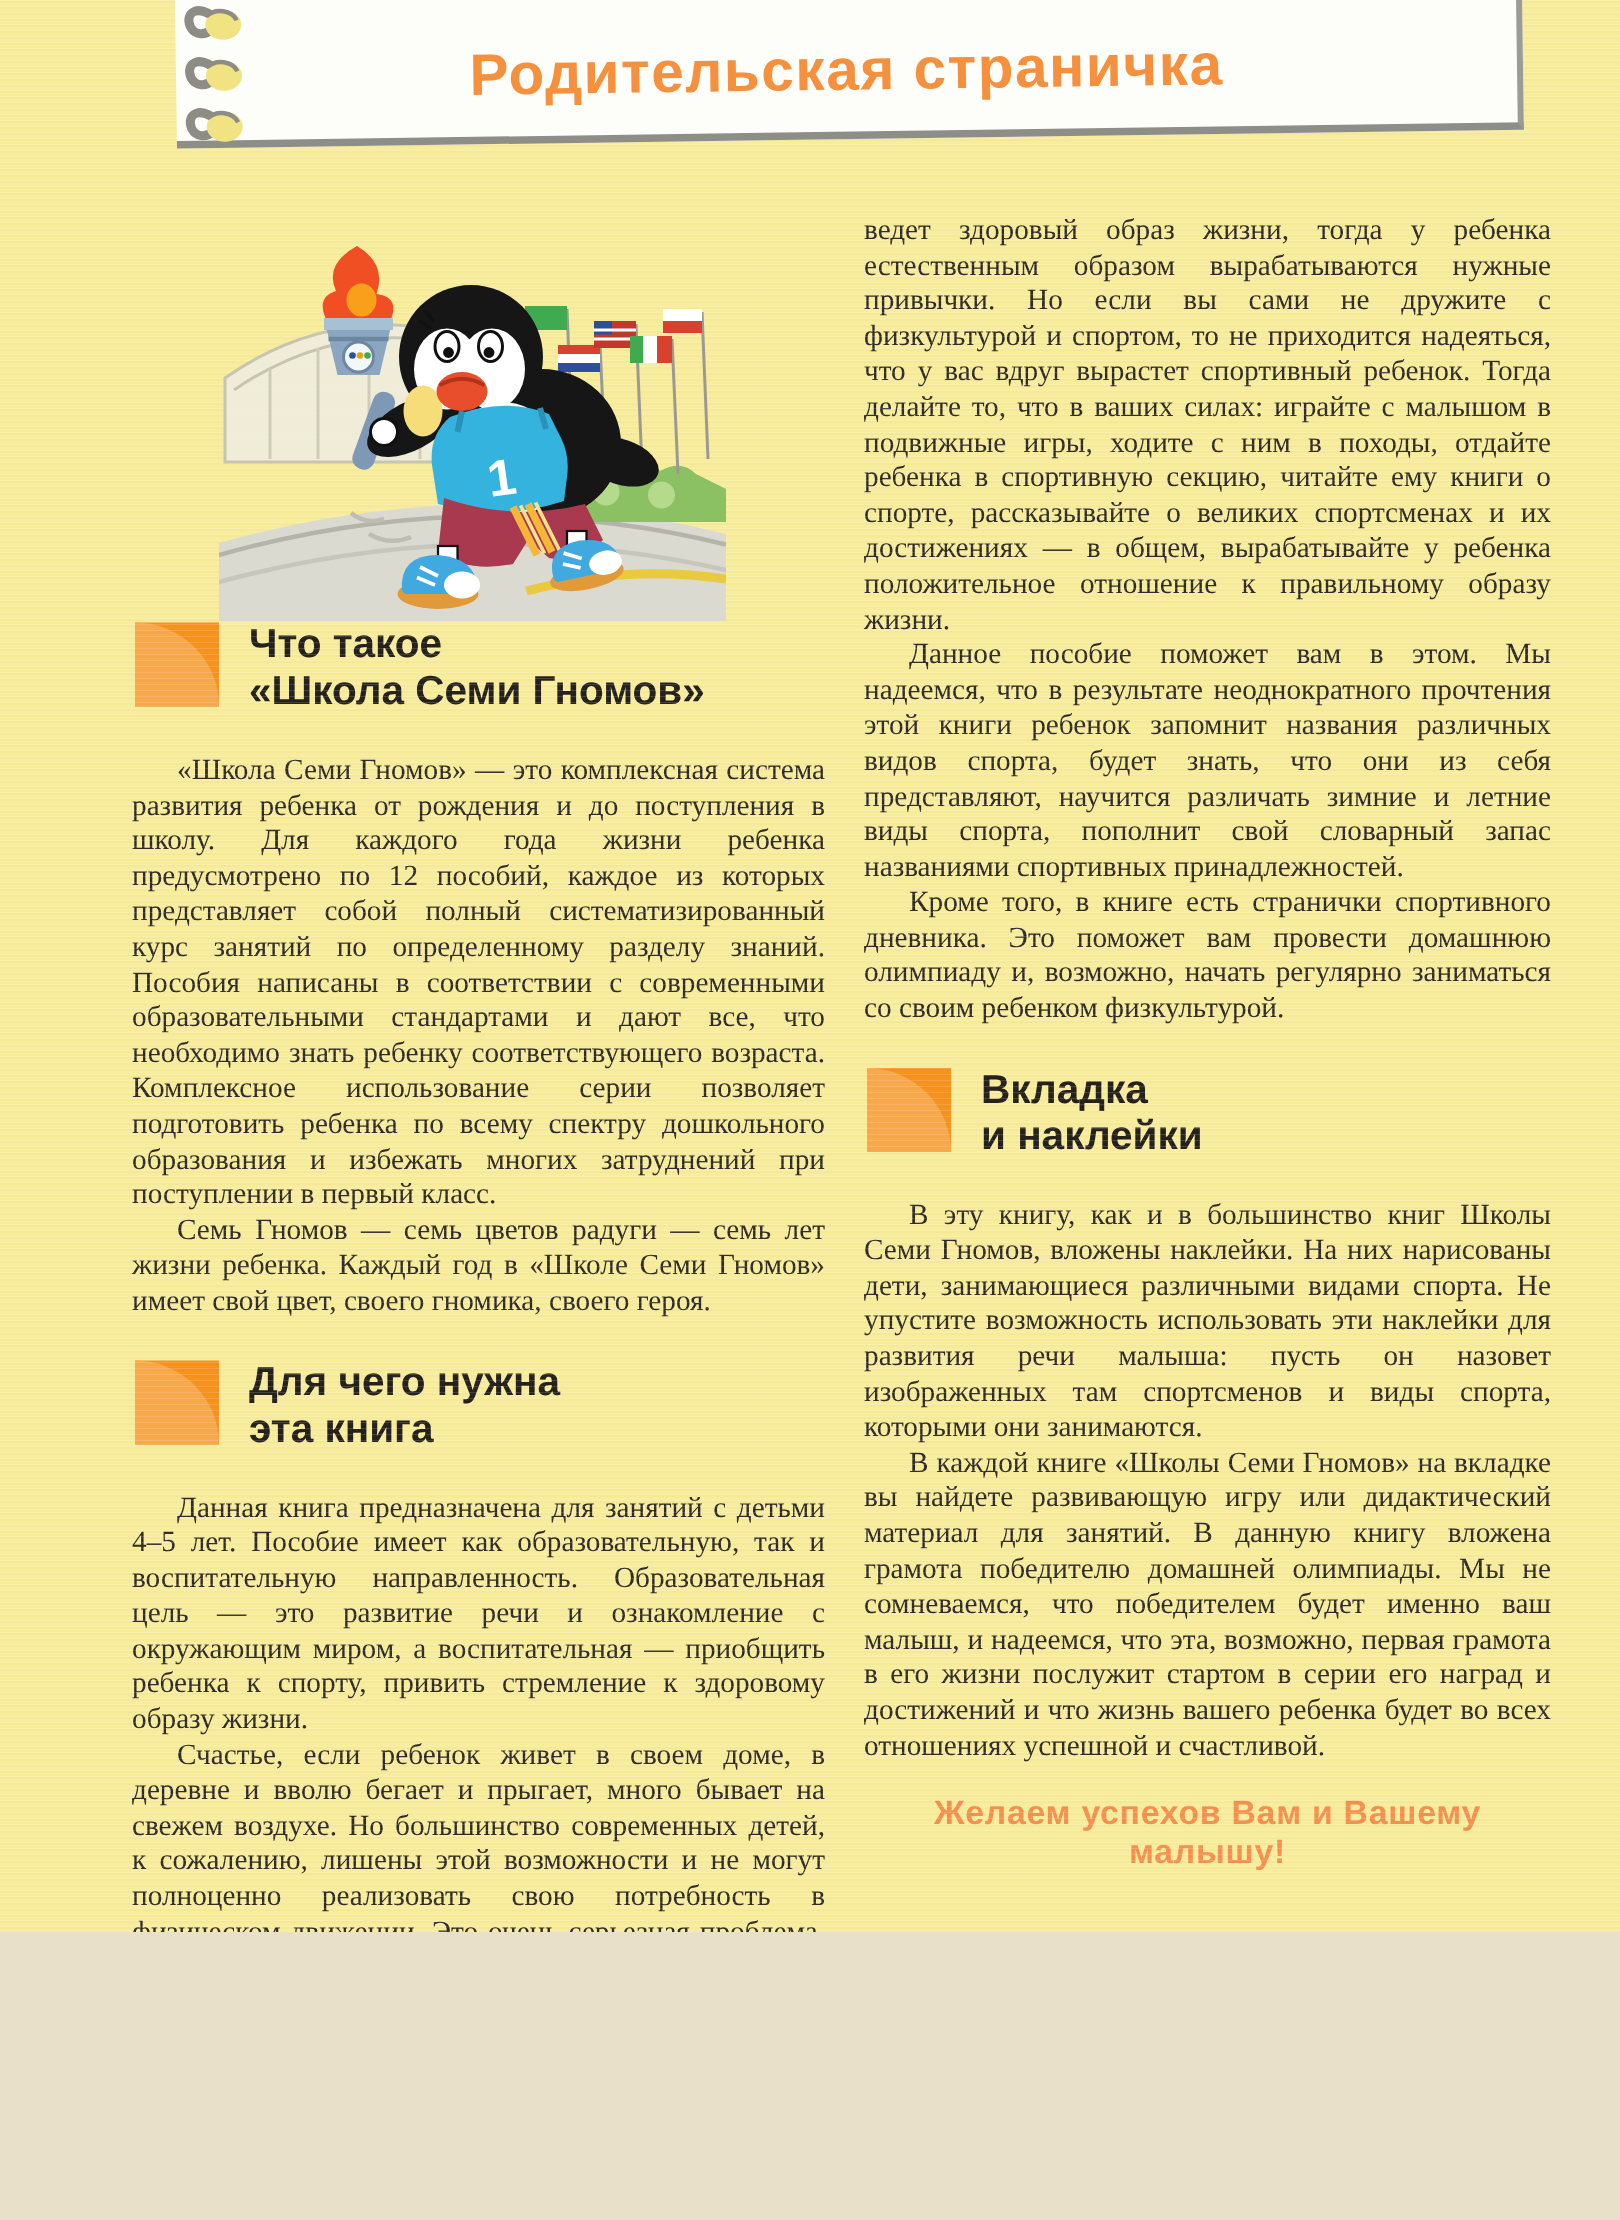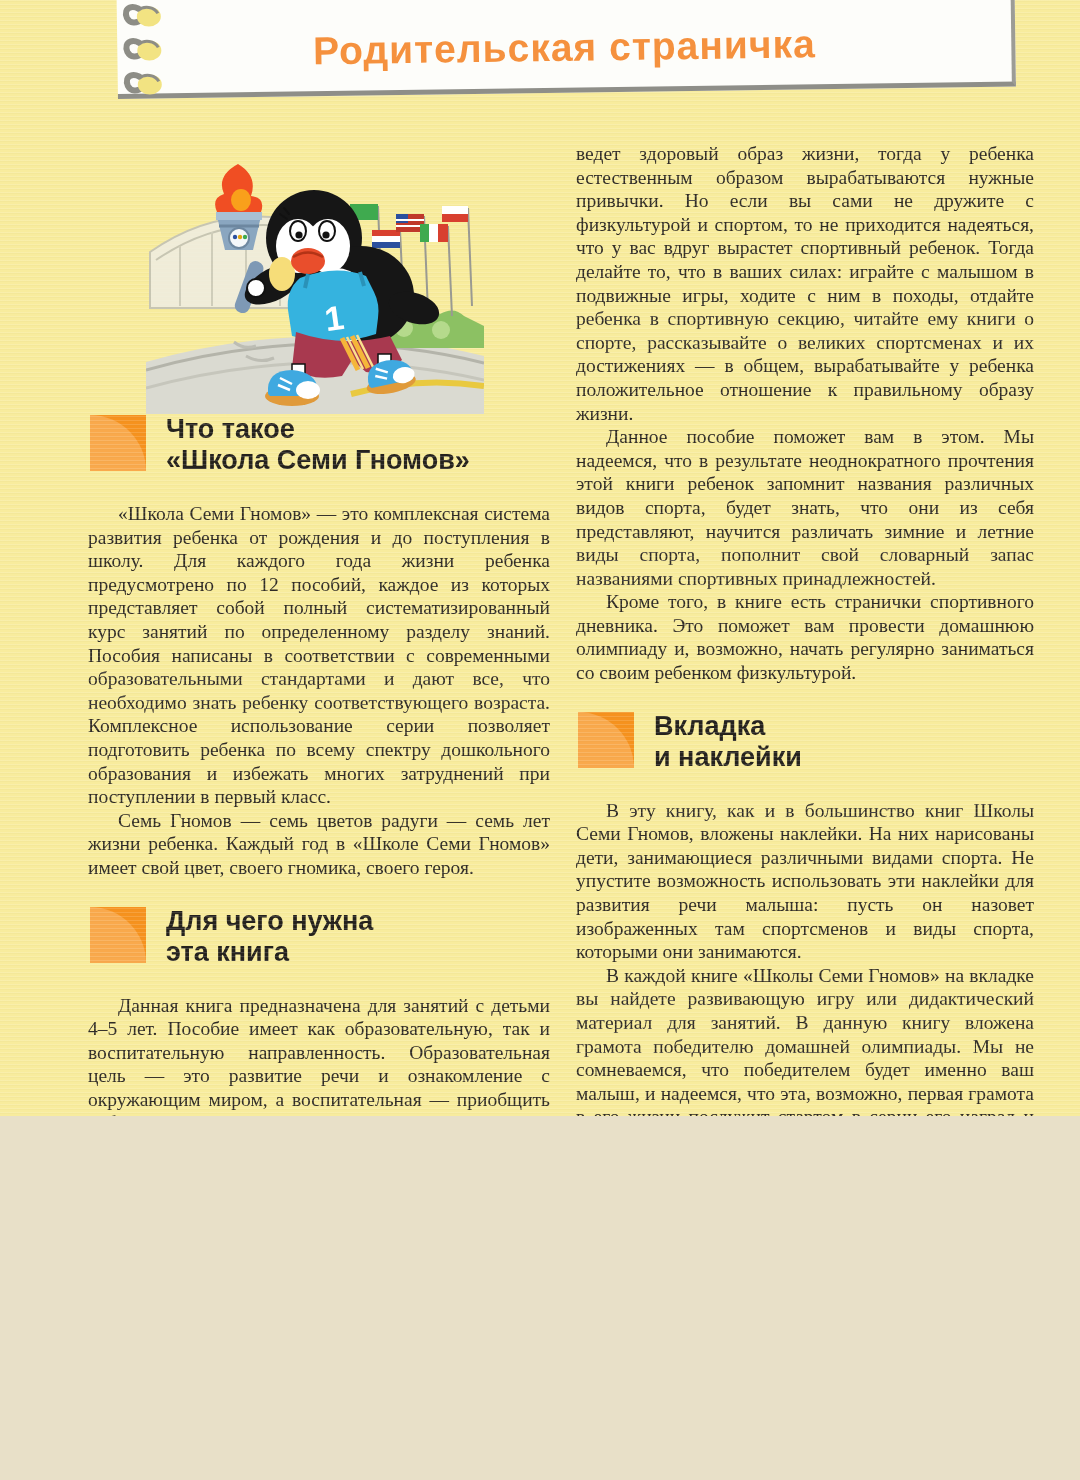--- a/index.html
+++ b/index.html
@@ -1,17 +1,17 @@
 <!DOCTYPE html>
 <html lang="ru"><head>
 <meta charset="utf-8">
 <style>
   html,body{margin:0;padding:0;background:#e8e0c8;}
   .page{
-    position:relative;width:1080px;height:1116px;overflow:hidden;
+    position:relative;width:1080px;height:1288px;overflow:hidden;
     background:#f8ec9d;
     font-family:"Liberation Serif",serif;
   }
   .page::after{
     content:"";position:absolute;inset:0;pointer-events:none;
     background:repeating-linear-gradient(180deg,
       rgba(255,255,255,0.14) 0 1px, rgba(120,110,40,0.03) 1px 2px, transparent 2px 4px);
   }
   
   .banner{

